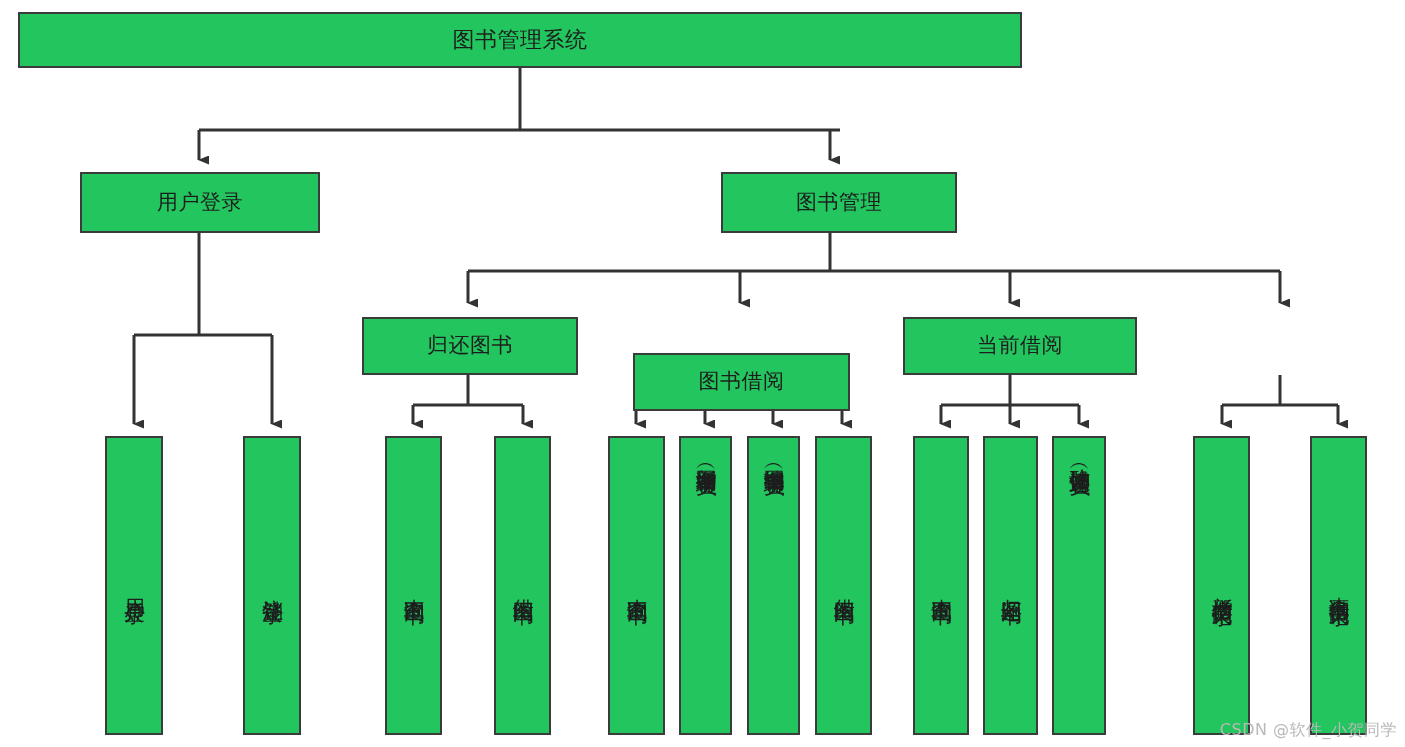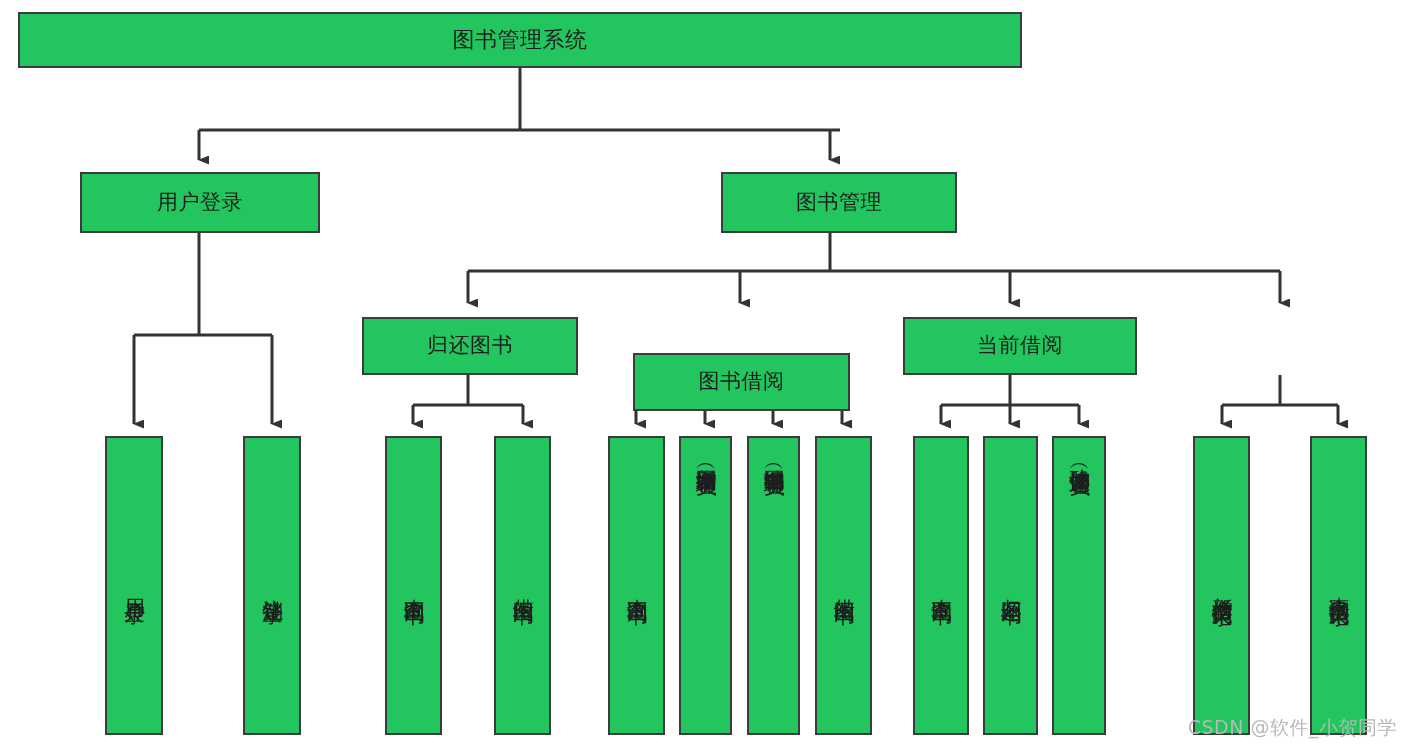--- a/index.html
+++ b/index.html
@@ -67,21 +67,21 @@
   }
   
   .node.v.centered {
     align-items: center;
     padding-top: 0;
   }
   .watermark {
     position: absolute;
     right: 8px;
     bottom: 6px;
-    font-size: 19px;
+    font-size: 16px;
     color: #b9b9b9;
     white-space: pre;
     letter-spacing: 0.5px;
     user-select: none;
   }
 </style>
 </head>
 <body>
 
 <div id="diagram-root">

